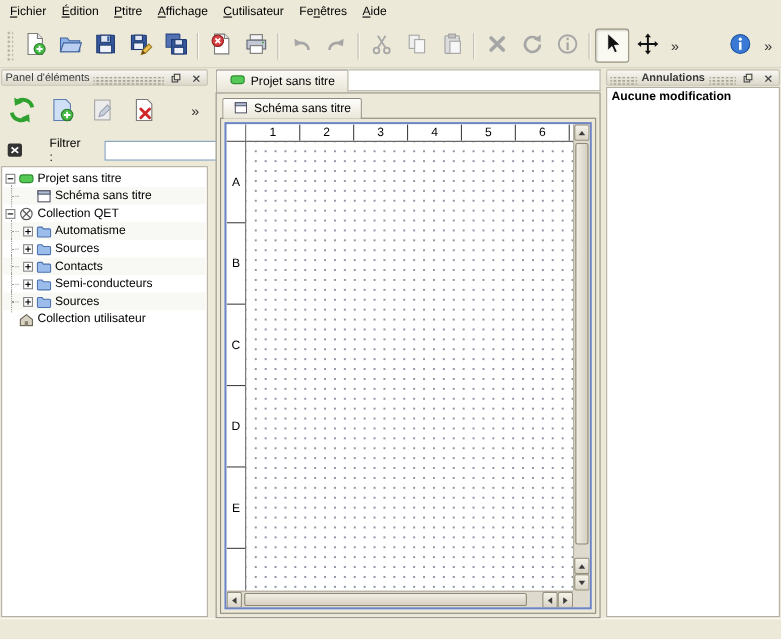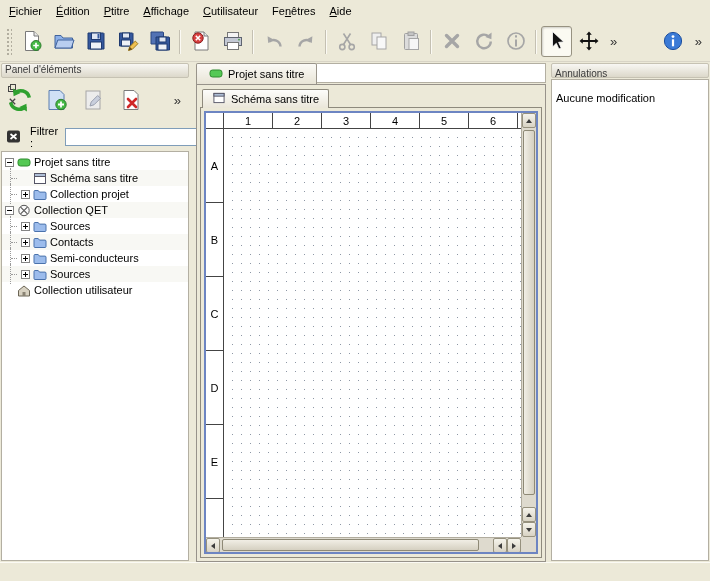--- a/index.html
+++ b/index.html
@@ -23,33 +23,33 @@
           border:1px solid transparent; border-radius:3px; background:transparent; }
   .tbtn.checked { background:#fbfaf2; border-color:#979281;
                   box-shadow:inset 1px 1px 2px rgba(0,0,0,.18); }
   .tsep { width:2px; height:24px; border-left:1px solid #c4c0b2; border-right:1px solid #fbfaf4; margin:0 3px; }
   .tb-spacer { flex:1; }
   .chev { font-size:13px; color:#333; padding:0 5px; line-height:30px; cursor:default; }
   
   .main { display:flex; height:500px; }
   .split-a { width:6px; } .split-b { width:4px; }
   .dock { display:flex; flex-direction:column; }
-  .dock.left { width:190px; } .dock.right { width:160px; }
-  .dock-title { height:15px; margin:1px; display:flex; align-items:flex-start; gap:4px; padding:0 3px;
+  .dock.left { width:190px; } .dock.right { width:160px;font-weight:bold; }
+  .dock-title { height:15px; margin:1px; display:flex; align-items:flex-end; gap:4px; padding:0 3px;
                 background:linear-gradient(#f8f7f3,#dcd8ca); border:1px solid #c6c2b3;
-                border-radius:2px; font-size:10px; color:#3a3a3a; white-space:nowrap;flex-direction:column; }
+                border-radius:2px; font-size:10px; color:#3a3a3a; white-space:nowrap; }
   .dots { flex:1; height:7px;
           background-image:radial-gradient(circle,#a8a495 1px,transparent 1.1px);
           background-size:4px 3px; background-position:center; }
   .dock-btn { width:14px; height:12px; display:flex; align-items:center; justify-content:center; }
   
   .panel-toolbar { height:44px; display:flex; align-items:center; gap:5px; padding:2px 4px; }
   .pbtn { width:32px; height:32px; display:flex; align-items:center; justify-content:center;
           border:1px solid transparent; border-radius:3px; }
-  .filter-row { height:28px; display:flex; align-items:center; gap:7px; padding:0 5px; }
+  .filter-row { height:28px; display:flex; align-items:center; gap:22px; padding:0 5px; }
   .filter-input { flex:1; height:18px; border:1px solid #7f9db9; background:#fff;
                   font-family:"Liberation Sans",sans-serif; font-size:11px; padding:0 3px; }
   .tree { flex:1; background:#fff; border:1px solid #b3af a2; border:1px solid #b3afa2;
           margin:0 1px 1px 1px; overflow:hidden; padding-top:2px; }
   .trow { height:16px; display:flex; align-items:center; gap:3px; padding-left:3px; white-space:nowrap; }
   .trow:nth-child(even) { background:#f8f8f4; }
   .guide { width:13px; min-width:13px; align-self:stretch; position:relative; }
   .guide::before { content:""; position:absolute; left:5px; top:-2px; bottom:-2px;
                    border-left:1px dotted #9a9a9a; }
   .guide::after  { content:""; position:absolute; left:6px; top:50%; width:6px;
@@ -105,21 +105,21 @@
             background:linear-gradient(90deg,#f1eee5,#d5d0c1); border:1px solid #8e8976; border-radius:2px; }
   .htrack { flex:1; position:relative; }
   .hthumb { position:absolute; top:1px; bottom:1px; left:2px; right:14px;
             background:linear-gradient(#f1eee5,#d5d0c1); border:1px solid #8e8976; border-radius:2px; }
   .tri { width:0; height:0; }
   .tri.up    { border-left:3px solid transparent; border-right:3px solid transparent; border-bottom:4px solid #3c3c3c; }
   .tri.down  { border-left:3px solid transparent; border-right:3px solid transparent; border-top:4px solid #3c3c3c; }
   .tri.left  { border-top:3px solid transparent; border-bottom:3px solid transparent; border-right:4px solid #3c3c3c; }
   .tri.right { border-top:3px solid transparent; border-bottom:3px solid transparent; border-left:4px solid #3c3c3c; }
   
-  .undo-list { flex:1; background:#fff; border:1px solid #b3afa2; margin:0 1px 1px 1px; padding:12px 4px; }
+  .undo-list { flex:1; background:#fff; border:1px solid #b3afa2; margin:0 1px 1px 1px; padding:2px 4px; }
   
   .statusbar { height:19px; border-top:1px solid #fbfaf4; background:#ece9d8; }
 </style>
 </head>
 <body>
 
 <div class="app">
 
   <div class="menubar">
     <div class="menu-item">
@@ -386,38 +386,38 @@
           <span class="exp-sp"></span>
           <span class="ticon">
               <svg width="14" height="13" viewBox="0 0 14 13">
                 <rect x="1.5" y="1.5" width="11" height="10" fill="#fff" stroke="#556"></rect>
                 <rect x="1.5" y="1.5" width="11" height="3" fill="#aebed6" stroke="#556"></rect>
               </svg>
             </span>
           <span>Schéma sans titre</span>
         </div>
         <div class="trow">
+          <span class="exp"></span>
+          <span class="ticon">
+              <svg width="14" height="13" viewBox="0 0 14 13">
+                <circle cx="7" cy="6.5" r="5.2" fill="#fafafa" stroke="#555"></circle>
+                <path d="M3.6 3.1l6.8 6.8M10.4 3.1L3.6 9.9" stroke="#555" stroke-width="1.1"></path>
+              </svg>
+            </span>
+          <span>Collection QET</span>
+        </div>
+        <div class="trow">
           <span class="guide"></span>
           <span class="exp plus"></span>
           <span class="ticon">
               <svg width="14" height="13" viewBox="0 0 14 13">
                 <path d="M1 3.5c0-.6.4-1 1-1h3.2l1.3 1.6H12c.6 0 1 .4 1 1v5.4c0 .6-.4 1-1 1H2c-.6 0-1-.4-1-1z" fill="#9cbcec" stroke="#4a72ac"></path>
               </svg>
             </span>
-          <span>Collection projet</span>
-        </div>
-        <div class="trow">
-          <span class="exp"></span>
-          <span class="ticon">
-              <svg width="14" height="13" viewBox="0 0 14 13">
-                <circle cx="7" cy="6.5" r="5.2" fill="#fafafa" stroke="#555"></circle>
-                <path d="M3.6 3.1l6.8 6.8M10.4 3.1L3.6 9.9" stroke="#555" stroke-width="1.1"></path>
-              </svg>
-            </span>
-          <span>Collection QET</span>
+          <span>Automatisme</span>
         </div>
         <div class="trow">
           <span class="guide"></span>
           <span class="exp plus"></span>
           <span class="ticon">
               <svg width="14" height="13" viewBox="0 0 14 13">
                 <path d="M1 3.5c0-.6.4-1 1-1h3.2l1.3 1.6H12c.6 0 1 .4 1 1v5.4c0 .6-.4 1-1 1H2c-.6 0-1-.4-1-1z" fill="#9cbcec" stroke="#4a72ac"></path>
               </svg>
             </span>
           <span>Sources</span>

